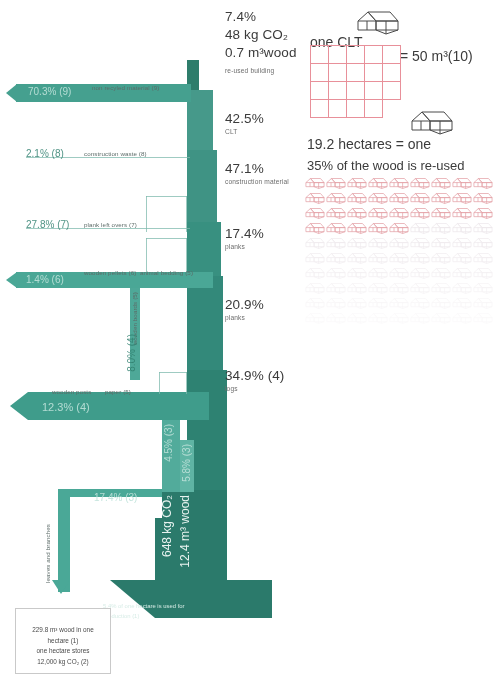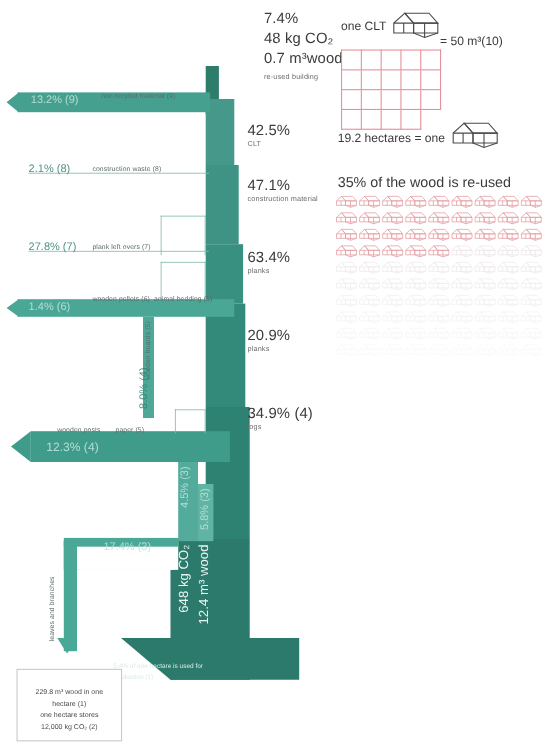--- a/index.html
+++ b/index.html
@@ -38,21 +38,21 @@
   .vline{position:absolute;width:1px;background:#7fb9ad;opacity:.75;}
 
   
   .legendbox{
     position:absolute;border:1px solid #c9c9c9;background:#fff;
     font-size:6.4px;color:#4a4a4a;text-align:center;line-height:1.65;
     padding-top:16px;box-sizing:border-box;
   }
 
   
-  .rlabel{font-size:11px;color:#3b3b3b;white-space:nowrap;}
+  .rlabel{font-size:14px;color:#3b3b3b;white-space:nowrap;margin-top:16px;}
   .rhead{font-size:13px;color:#3b3b3b;white-space:nowrap;}
   .grid-red{position:absolute;}
   .grid-red table{border-collapse:collapse;}
   .grid-red td{border:1px solid #e8909a;width:17px;height:17px;padding:0;}
   .iconrow{display:flex;gap:1px;}
   .iconcell{width:20px;height:15px;}
 </style>
 </head>
 <body>
 
@@ -107,56 +107,56 @@
 <div class="vline" style="left:146px;top:238px;height:34px;"></div>
 <div class="vline" style="left:186px;top:238px;height:34px;"></div>
 <div class="hline" style="left:146px;top:238px;width:41px;"></div>
 <div class="vline" style="left:159px;top:372px;height:22px;"></div>
 <div class="vline" style="left:186px;top:372px;height:22px;"></div>
 <div class="hline" style="left:159px;top:372px;width:28px;"></div>
 <div class="abs" style="left:70px;top:492px;width:92px;height:26px;background:#ffffff;"></div>
 <div class="flow" style="left:58px;top:489px;width:104px;height:8px;background:#4aa897;"></div>
 <div class="abs" style="left:72px;top:500px;width:86px;height:18px;background:#ffffff;"></div>
 
-<div class="abs big" style="left:225px;top:8px;margin-left:15px;">
+<div class="abs big" style="left:225px;top:8px;">
   <div>7.4%</div>
   <div>48 kg CO₂</div>
   <div>0.7 m³wood</div>
   <div class="sub" style="margin-top:4px;">re-used building</div>
 </div>
 
 <div class="abs big" style="left:225px;top:110px;">
   <div>42.5%</div>
   <div class="sub">CLT</div>
 </div>
 
 <div class="abs big" style="left:225px;top:160px;">
   <div>47.1%</div>
   <div class="sub">construction material</div>
 </div>
 
 <div class="abs big" style="left:225px;top:225px;">
-  <div>63.4%</div>
+  <div>17.4%</div>
   <div class="sub">planks</div>
 </div>
 
 <div class="abs big" style="left:225px;top:296px;">
   <div>20.9%</div>
   <div class="sub">planks</div>
 </div>
 
 <div class="abs big" style="left:225px;top:367px;">
   <div>34.9% (4)</div>
   <div class="sub">logs</div>
 </div>
 
 <div class="abs vert whitetxt" style="left:160px;top:495px;font-size:12px;">648 kg CO₂</div>
 <div class="abs vert whitetxt" style="left:178px;top:495px;font-size:12px;">12.4 m³ wood</div>
 
-<div class="abs arrowtxt onflow" style="left:28px;top:86px;">13.2% (9)</div>
+<div class="abs arrowtxt onflow" style="left:28px;top:86px;">70.3% (9)</div>
 <div class="abs tinylabel" style="left:92px;top:84px;">non recyled material (9)</div>
 
 <div class="abs arrowtxt" style="left:26px;top:148px;">2.1% (8)</div>
 <div class="abs tinylabel" style="left:84px;top:150px;">construction waste (8)</div>
 
 <div class="abs arrowtxt" style="left:26px;top:219px;">27.8% (7)</div>
 <div class="abs tinylabel" style="left:84px;top:221px;">plank left overs (7)</div>
 
 <div class="abs arrowtxt onflow" style="left:26px;top:274px;">1.4% (6)</div>
 <div class="abs tinylabel" style="left:84px;top:269px;">wooden pellets (6)</div>

